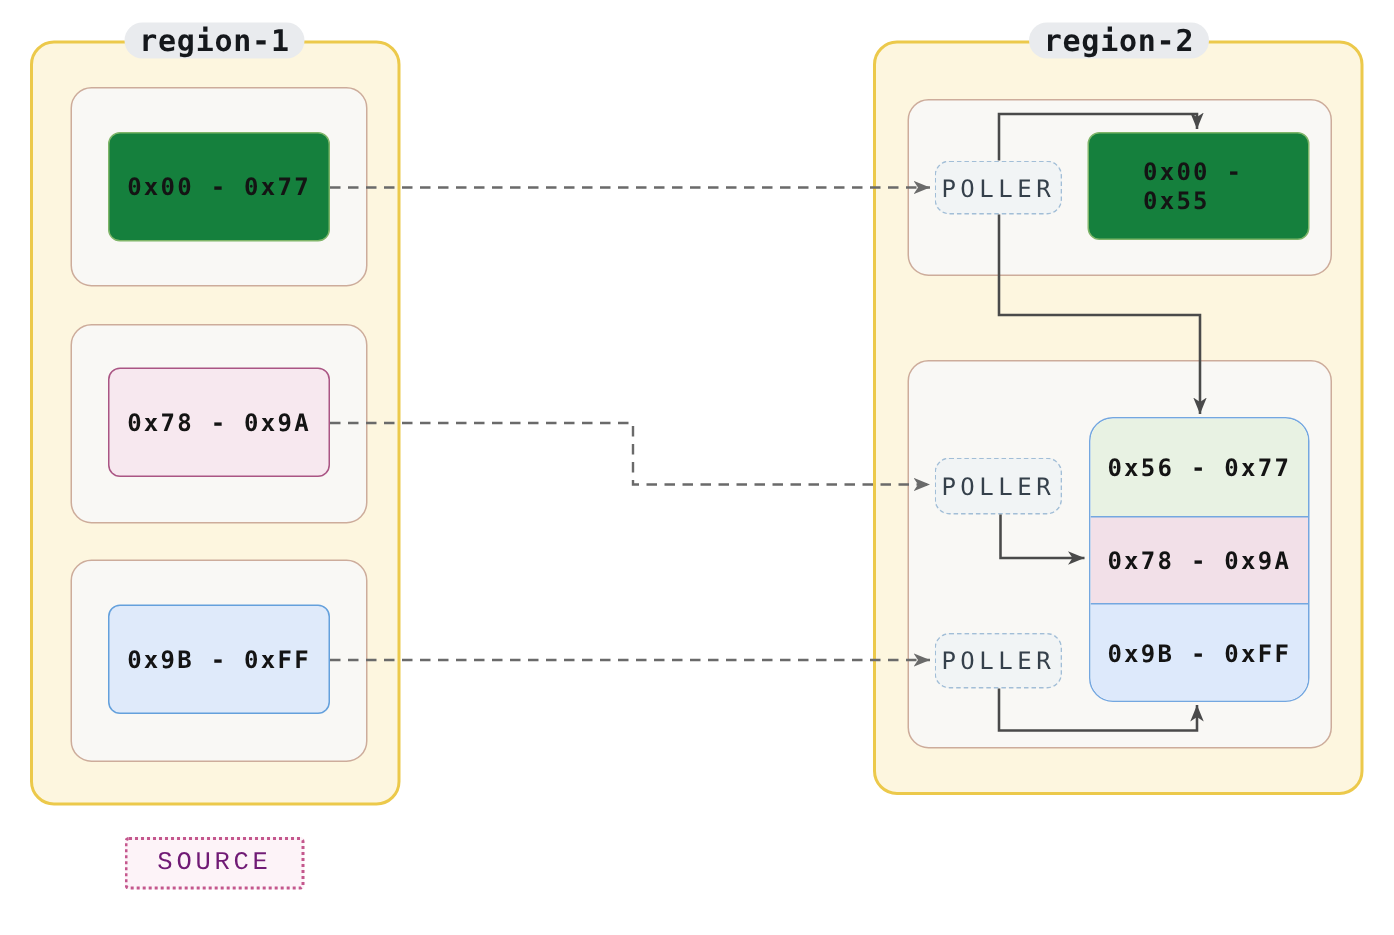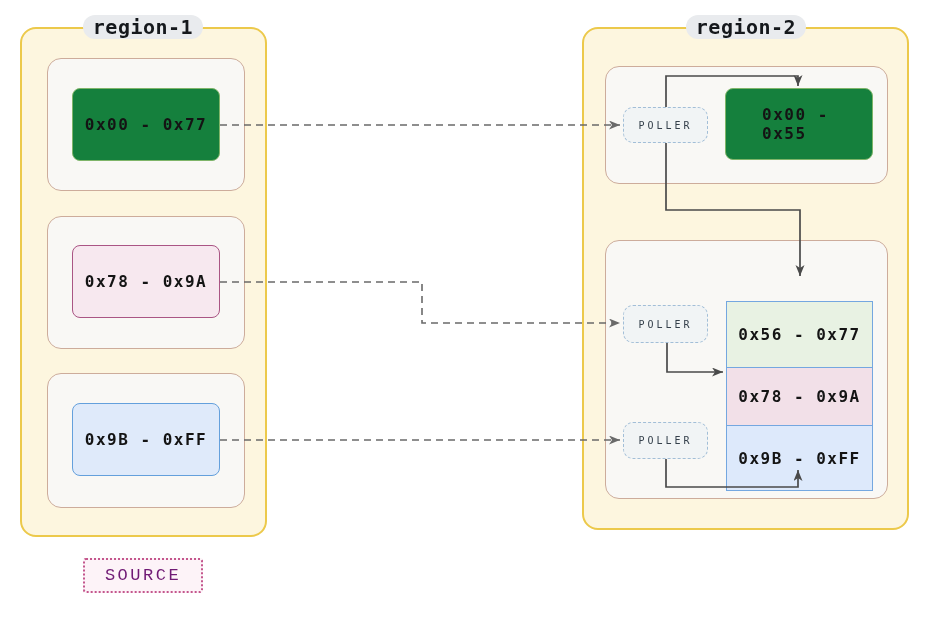--- a/index.html
+++ b/index.html
@@ -64,46 +64,46 @@
   #src-box-1{left:72px;top:88px;width:148px;height:73px;}
   #src-box-2{left:72px;top:245px;width:148px;height:73px;}
   #src-box-3{left:72px;top:403px;width:148px;height:73px;}
   #tgt-box-top{left:725px;top:88px;width:148px;height:72px;padding-left:36px;}
 
   
   #tgt-stacked{
     position:absolute;
     left:726px;top:278px;width:147px;height:190px;
     border:1.6px solid #74a7e0;
-    border-radius:0;
+    border-radius:16px;
     box-sizing:border-box;
     overflow:hidden;
     background:#ffffff;
-    display:flex;flex-direction:column;margin-top:23px;
+    display:flex;flex-direction:column;
   }
   .stack-section{
     display:flex;align-items:center;justify-content:center;
     font-size:16px;font-weight:600;color:#141414;
     letter-spacing:1.5px;
     box-sizing:border-box;
   }
   .stack-section + .stack-section{border-top:1.6px solid #74a7e0;}
   #stack-sec-1{height:65px;background:#e8f2e3;}
   #stack-sec-2{height:58px;background:#f2e0e8;}
   #stack-sec-3{flex:1;background:#dde9fb;}
 
   
   .poller{
     position:absolute;
     background:#f1f4f5;
     border:1.5px dashed #a2bed7;
     border-radius:10px;
     box-sizing:border-box;
     display:flex;align-items:center;justify-content:center;
-    font-size:10px;color:#35404b;
+    font-size:16px;color:#35404b;
     letter-spacing:3px;
     z-index:2;
   }
   #poller-1{left:623px;top:107px;width:85px;height:36px;}
   #poller-2{left:623px;top:305px;width:85px;height:38px;}
   #poller-3{left:623px;top:422px;width:85px;height:37px;}
 
   
   .role-badge{
     position:absolute;

